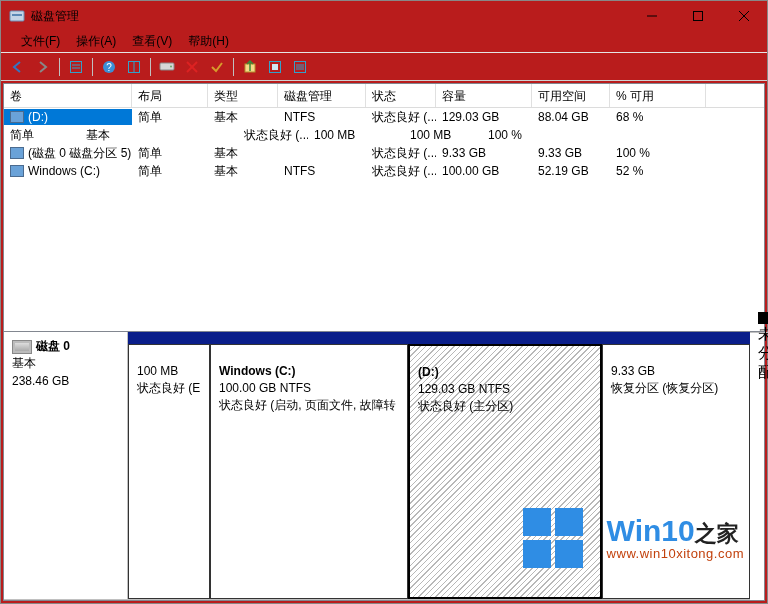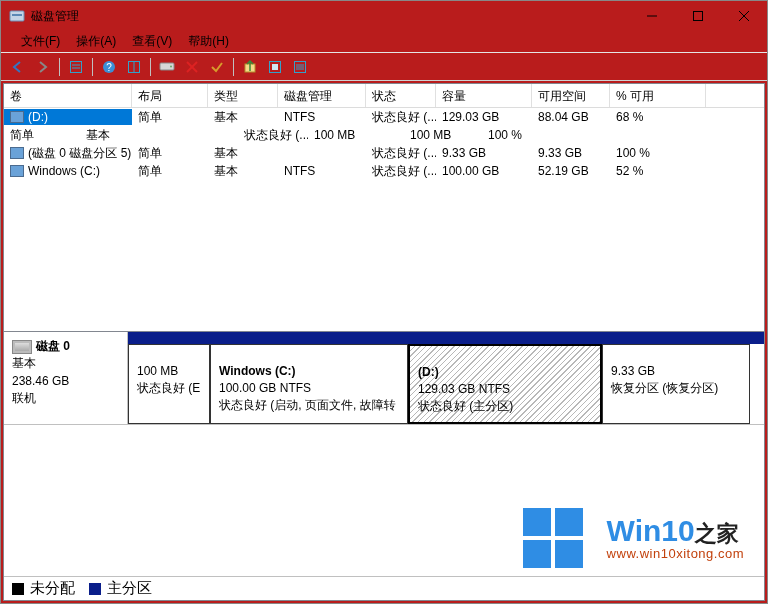--- a/index.html
+++ b/index.html
@@ -24,21 +24,21 @@
     .cell { padding: 1px 6px; font-size: 12px; white-space: nowrap; overflow: hidden; display: flex; align-items: center; }
     .vol-icon { width: 14px; height: 12px; background: #6aa2d8; border: 1px solid #4b6b8f; margin-right: 4px; display: inline-block; flex-shrink: 0; }
     .c0 { width: 128px; }
     .c1 { width: 76px; }
     .c2 { width: 70px; }
     .c3 { width: 88px; }
     .c4 { width: 70px; }
     .c5 { width: 96px; }
     .c6 { width: 78px; }
     .c7 { width: 96px; }
-    .mid-pane { flex: 1; background: #fff; display: flex; flex-direction: column; }
+    .mid-pane { flex: 1; background: #fff; display: flex; flex-direction: row; }
     .disk-row { display: flex; border-bottom: 1px solid #c0c0c0; }
     .disk-info { width: 124px; border-right: 1px solid #c0c0c0; padding: 6px 8px; font-size: 12px; line-height: 1.45; }
     .disk-info .dicon { width: 20px; height: 14px; background: #bcbcbc; border: 1px solid #888; display: inline-block; vertical-align: middle; margin-right: 4px; position: relative; }
     .disk-info .dicon::after { content: ''; position: absolute; top: 2px; left: 2px; right: 2px; bottom: 2px; background: linear-gradient(180deg,#ddd,#aaa); }
     .parts-wrap { flex: 1; display: flex; flex-direction: column; }
     .band { height: 12px; background: #0a1e8a; }
     .parts { flex: 1; display: flex; }
     .part { border: 1px solid #333; margin: 0; padding: 18px 8px 8px 8px; font-size: 12px; line-height: 1.4; overflow: hidden; position: relative; }
     .part .pname { font-weight: 700; }
     .hatched { background-image: repeating-linear-gradient(135deg, #fff 0 3px, #b8b8b8 3px 4px); border: 2px solid #000; }
@@ -219,21 +219,20 @@
           </div>
         </div>
     </div>
 
     <div class="mid-pane">
       <div class="disk-row">
         <div class="disk-info">
           <div><span class="dicon"></span><b>磁盘 0</b></div>
           <div>基本</div>
           <div>238.46 GB</div>
-          <div>联机</div>
         </div>
         <div class="parts-wrap">
             <div class="band"></div>
             <div class="parts" id="parts">
               <div class="part" style="width: 82px;">
                 <div>100 MB</div>
                 <div>状态良好 (E</div>
               </div>
               <div class="part" style="width: 198px;">
                 <div class="pname">Windows  (C:)</div>

